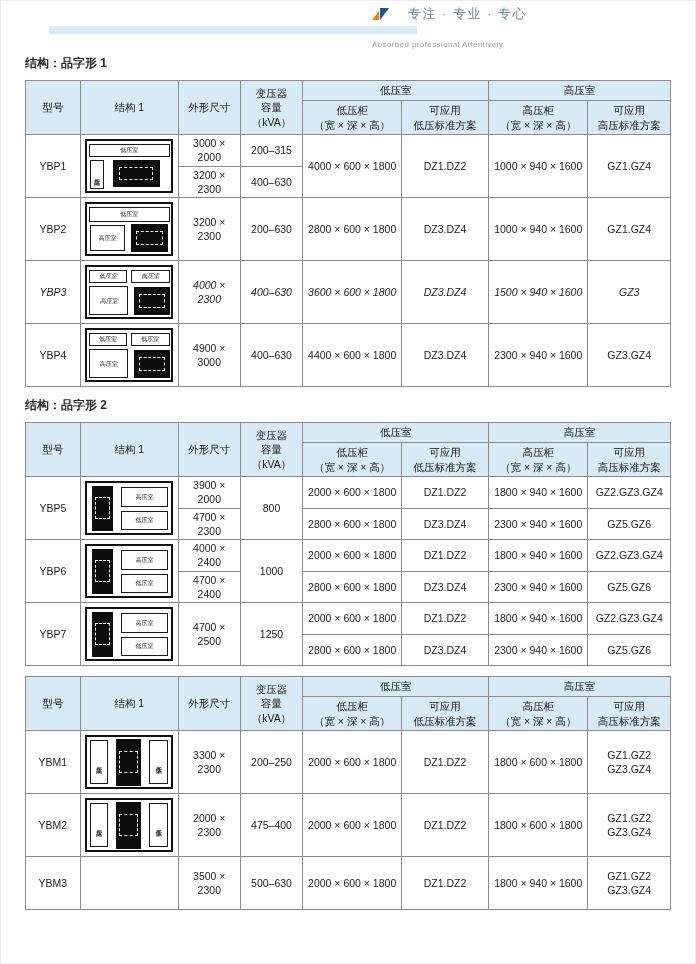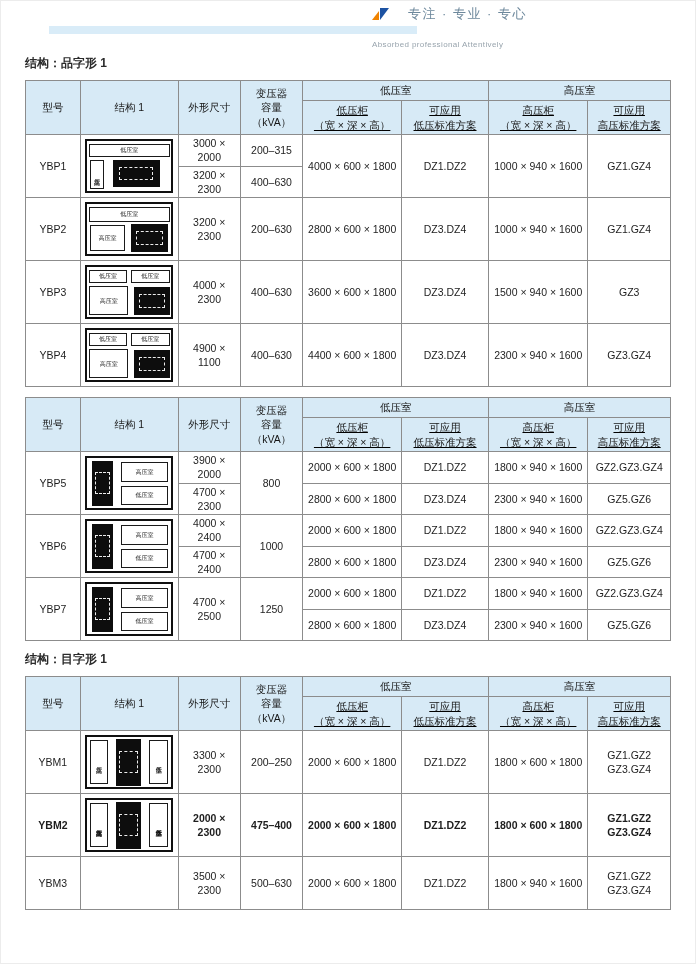--- a/index.html
+++ b/index.html
@@ -37,21 +37,21 @@
   .sec-title { font-size:12px; font-weight:bold; color:#2b2b2b; margin:0 0 8px; }
   .sec { margin-bottom:10px; }
 
   
   table.spec { width:100%; border-collapse:collapse; table-layout:fixed; }
   table.spec th, table.spec td {
     border:1px solid #8c8c8c; text-align:center; vertical-align:middle;
     font-size:10.5px; color:#1d1d1d; white-space:pre-line; line-height:1.35; padding:1px 2px;
   }
   table.spec thead th { background:#d7eaf6; font-weight:normal; color:#161616; }
-  tr.h1 { height:20px; } tr.h2 { height:34px;text-decoration:underline; }
+  tr.h1 { height:20px; } tr.h2 { height:34px; }
 
   
   .diag { position:relative; width:88px; height:54px; border:2px solid #101010;
           background:#fff; margin:3px auto; }
   .diag .room { position:absolute; border:1px solid #1a1a1a; background:#fff;
                 display:flex; align-items:center; justify-content:center;
                 font-size:6px; color:#111; line-height:1; overflow:hidden; }
   .diag .room.v { writing-mode:vertical-rl; }
   .diag .trans { position:absolute; background:#0d0d0d; }
   .diag .trans::after { content:""; position:absolute; inset:26% 14%;
@@ -131,39 +131,128 @@
             <tr style="height: 58px;">
               <td rowspan="1">YBP2</td>
               <td rowspan="1"><div class="diag"><div class="room" style="left: 2%; top: 5%; width: 96%; height: 30%;">低压室</div><div class="room" style="left: 3%; top: 42%; width: 42%; height: 52%;">高压室</div><div class="trans" style="left: 52%; top: 40%; width: 44%; height: 56%;"></div></div></td>
               <td rowspan="1">3200 × 2300</td>
               <td rowspan="1">200–630</td>
               <td rowspan="1">2800 × 600 × 1800</td>
               <td rowspan="1">DZ3.DZ4</td>
               <td rowspan="1">1000 × 940 × 1600</td>
               <td rowspan="1">GZ1.GZ4</td>
             </tr>
-            <tr style="height: 58px;">
+            <tr style="height: 58px; font-style: italic;">
               <td rowspan="1">YBP3</td>
               <td rowspan="1"><div class="diag"><div class="room" style="left: 2%; top: 5%; width: 45%; height: 26%;">低压室</div><div class="room" style="left: 52%; top: 5%; width: 46%; height: 26%;">低压室</div><div class="room" style="left: 2%; top: 38%; width: 47%; height: 58%;">高压室</div><div class="trans" style="left: 55%; top: 40%; width: 43%; height: 56%;"></div></div></td>
               <td rowspan="1">4000 × 2300</td>
               <td rowspan="1">400–630</td>
               <td rowspan="1">3600 × 600 × 1800</td>
               <td rowspan="1">DZ3.DZ4</td>
               <td rowspan="1">1500 × 940 × 1600</td>
               <td rowspan="1">GZ3</td>
             </tr>
             <tr style="height: 58px;">
               <td rowspan="1">YBP4</td>
               <td rowspan="1"><div class="diag"><div class="room" style="left: 2%; top: 5%; width: 45%; height: 26%;">低压室</div><div class="room" style="left: 52%; top: 5%; width: 46%; height: 26%;">低压室</div><div class="room" style="left: 2%; top: 38%; width: 47%; height: 58%;">高压室</div><div class="trans" style="left: 55%; top: 40%; width: 43%; height: 56%;"></div></div></td>
-              <td rowspan="1">4900 × 1100</td>
+              <td rowspan="1">4900 × 3000</td>
               <td rowspan="1">400–630</td>
               <td rowspan="1">4400 × 600 × 1800</td>
               <td rowspan="1">DZ3.DZ4</td>
               <td rowspan="1">2300 × 940 × 1600</td>
               <td rowspan="1">GZ3.GZ4</td>
+            </tr>
+          </tbody>
+        </table>
+      </section>
+      <section class="sec">
+        <div class="sec-title">结构：品字形 2</div>
+        <table class="spec">
+          <colgroup>
+            <col style="width: 8.5%;">
+            <col style="width: 15.2%;">
+            <col style="width: 9.6%;">
+            <col style="width: 9.7%;">
+            <col style="width: 15.3%;">
+            <col style="width: 13.5%;">
+            <col style="width: 15.4%;">
+            <col style="width: 12.8%;">
+          </colgroup>
+          <thead>
+            <tr class="h1">
+              <th rowspan="2">型号</th>
+              <th rowspan="2">结构 1</th>
+              <th rowspan="2">外形尺寸</th>
+              <th rowspan="2">变压器
+容量
+（kVA）</th>
+              <th colspan="2">低压室</th>
+              <th colspan="2">高压室</th>
+            </tr>
+            <tr class="h2">
+              <th>低压柜
+（宽 × 深 × 高）</th>
+              <th>可应用
+低压标准方案</th>
+              <th>高压柜
+（宽 × 深 × 高）</th>
+              <th>可应用
+高压标准方案</th>
+            </tr>
+          </thead>
+          <tbody>
+            <tr style="height: 30px;">
+              <td rowspan="2">YBP5</td>
+              <td rowspan="2"><div class="diag"><div class="trans" style="left: 6%; top: 5%; width: 24%; height: 90%;"></div><div class="room" style="left: 40%; top: 8%; width: 56%; height: 40%;">高压室</div><div class="room" style="left: 40%; top: 55%; width: 56%; height: 38%;">低压室</div></div></td>
+              <td>3900 × 2000</td>
+              <td rowspan="2">800</td>
+              <td>2000 × 600 × 1800</td>
+              <td>DZ1.DZ2</td>
+              <td>1800 × 940 × 1600</td>
+              <td>GZ2.GZ3.GZ4</td>
+            </tr>
+            <tr style="height: 30px;">
+              <td>4700 × 2300</td>
+              <td>2800 × 600 × 1800</td>
+              <td>DZ3.DZ4</td>
+              <td>2300 × 940 × 1600</td>
+              <td>GZ5.GZ6</td>
+            </tr>
+            <tr style="height: 30px;">
+              <td rowspan="2">YBP6</td>
+              <td rowspan="2"><div class="diag"><div class="trans" style="left: 6%; top: 5%; width: 24%; height: 90%;"></div><div class="room" style="left: 40%; top: 8%; width: 56%; height: 40%;">高压室</div><div class="room" style="left: 40%; top: 55%; width: 56%; height: 38%;">低压室</div></div></td>
+              <td>4000 × 2400</td>
+              <td rowspan="2">1000</td>
+              <td>2000 × 600 × 1800</td>
+              <td>DZ1.DZ2</td>
+              <td>1800 × 940 × 1600</td>
+              <td>GZ2.GZ3.GZ4</td>
+            </tr>
+            <tr style="height: 30px;">
+              <td>4700 × 2400</td>
+              <td>2800 × 600 × 1800</td>
+              <td>DZ3.DZ4</td>
+              <td>2300 × 940 × 1600</td>
+              <td>GZ5.GZ6</td>
+            </tr>
+            <tr style="height: 30px;">
+              <td rowspan="2">YBP7</td>
+              <td rowspan="2"><div class="diag"><div class="trans" style="left: 6%; top: 5%; width: 24%; height: 90%;"></div><div class="room" style="left: 40%; top: 8%; width: 56%; height: 40%;">高压室</div><div class="room" style="left: 40%; top: 55%; width: 56%; height: 38%;">低压室</div></div></td>
+              <td rowspan="2">4700 × 2500</td>
+              <td rowspan="2">1250</td>
+              <td>2000 × 600 × 1800</td>
+              <td>DZ1.DZ2</td>
+              <td>1800 × 940 × 1600</td>
+              <td>GZ2.GZ3.GZ4</td>
+            </tr>
+            <tr style="height: 30px;">
+              <td>2800 × 600 × 1800</td>
+              <td>DZ3.DZ4</td>
+              <td>2300 × 940 × 1600</td>
+              <td>GZ5.GZ6</td>
             </tr>
           </tbody>
         </table>
       </section>
       <section class="sec">
         <table class="spec">
           <colgroup>
             <col style="width: 8.5%;">
             <col style="width: 15.2%;">
             <col style="width: 9.6%;">
@@ -189,121 +278,32 @@
 （宽 × 深 × 高）</th>
               <th>可应用
 低压标准方案</th>
               <th>高压柜
 （宽 × 深 × 高）</th>
               <th>可应用
 高压标准方案</th>
             </tr>
           </thead>
           <tbody>
-            <tr style="height: 30px;">
-              <td rowspan="2">YBP5</td>
-              <td rowspan="2"><div class="diag"><div class="trans" style="left: 6%; top: 5%; width: 24%; height: 90%;"></div><div class="room" style="left: 40%; top: 8%; width: 56%; height: 40%;">高压室</div><div class="room" style="left: 40%; top: 55%; width: 56%; height: 38%;">低压室</div></div></td>
-              <td>3900 × 2000</td>
-              <td rowspan="2">800</td>
-              <td>2000 × 600 × 1800</td>
-              <td>DZ1.DZ2</td>
-              <td>1800 × 940 × 1600</td>
-              <td>GZ2.GZ3.GZ4</td>
-            </tr>
-            <tr style="height: 30px;">
-              <td>4700 × 2300</td>
-              <td>2800 × 600 × 1800</td>
-              <td>DZ3.DZ4</td>
-              <td>2300 × 940 × 1600</td>
-              <td>GZ5.GZ6</td>
-            </tr>
-            <tr style="height: 30px;">
-              <td rowspan="2">YBP6</td>
-              <td rowspan="2"><div class="diag"><div class="trans" style="left: 6%; top: 5%; width: 24%; height: 90%;"></div><div class="room" style="left: 40%; top: 8%; width: 56%; height: 40%;">高压室</div><div class="room" style="left: 40%; top: 55%; width: 56%; height: 38%;">低压室</div></div></td>
-              <td>4000 × 2400</td>
-              <td rowspan="2">1000</td>
-              <td>2000 × 600 × 1800</td>
-              <td>DZ1.DZ2</td>
-              <td>1800 × 940 × 1600</td>
-              <td>GZ2.GZ3.GZ4</td>
-            </tr>
-            <tr style="height: 30px;">
-              <td>4700 × 2400</td>
-              <td>2800 × 600 × 1800</td>
-              <td>DZ3.DZ4</td>
-              <td>2300 × 940 × 1600</td>
-              <td>GZ5.GZ6</td>
-            </tr>
-            <tr style="height: 30px;">
-              <td rowspan="2">YBP7</td>
-              <td rowspan="2"><div class="diag"><div class="trans" style="left: 6%; top: 5%; width: 24%; height: 90%;"></div><div class="room" style="left: 40%; top: 8%; width: 56%; height: 40%;">高压室</div><div class="room" style="left: 40%; top: 55%; width: 56%; height: 38%;">低压室</div></div></td>
-              <td rowspan="2">4700 × 2500</td>
-              <td rowspan="2">1250</td>
-              <td>2000 × 600 × 1800</td>
-              <td>DZ1.DZ2</td>
-              <td>1800 × 940 × 1600</td>
-              <td>GZ2.GZ3.GZ4</td>
-            </tr>
-            <tr style="height: 30px;">
-              <td>2800 × 600 × 1800</td>
-              <td>DZ3.DZ4</td>
-              <td>2300 × 940 × 1600</td>
-              <td>GZ5.GZ6</td>
-            </tr>
-          </tbody>
-        </table>
-      </section>
-      <section class="sec">
-        <div class="sec-title">结构：目字形 1</div>
-        <table class="spec">
-          <colgroup>
-            <col style="width: 8.5%;">
-            <col style="width: 15.2%;">
-            <col style="width: 9.6%;">
-            <col style="width: 9.7%;">
-            <col style="width: 15.3%;">
-            <col style="width: 13.5%;">
-            <col style="width: 15.4%;">
-            <col style="width: 12.8%;">
-          </colgroup>
-          <thead>
-            <tr class="h1">
-              <th rowspan="2">型号</th>
-              <th rowspan="2">结构 1</th>
-              <th rowspan="2">外形尺寸</th>
-              <th rowspan="2">变压器
-容量
-（kVA）</th>
-              <th colspan="2">低压室</th>
-              <th colspan="2">高压室</th>
-            </tr>
-            <tr class="h2">
-              <th>低压柜
-（宽 × 深 × 高）</th>
-              <th>可应用
-低压标准方案</th>
-              <th>高压柜
-（宽 × 深 × 高）</th>
-              <th>可应用
-高压标准方案</th>
-            </tr>
-          </thead>
-          <tbody>
             <tr style="height: 53px;">
               <td rowspan="1">YBM1</td>
               <td rowspan="1"><div class="diag"><div class="room v" style="left: 3%; top: 6%; width: 22%; height: 88%;">高压室</div><div class="trans" style="left: 34%; top: 3%; width: 30%; height: 94%;"></div><div class="room v" style="left: 74%; top: 6%; width: 22%; height: 88%;">低压室</div></div></td>
               <td rowspan="1">3300 × 2300</td>
               <td rowspan="1">200–250</td>
               <td rowspan="1">2000 × 600 × 1800</td>
               <td rowspan="1">DZ1.DZ2</td>
               <td rowspan="1">1800 × 600 × 1800</td>
               <td rowspan="1">GZ1.GZ2
 GZ3.GZ4</td>
             </tr>
-            <tr style="height: 53px; font-weight: bold;">
+            <tr style="height: 53px;">
               <td rowspan="1">YBM2</td>
               <td rowspan="1"><div class="diag"><div class="room v" style="left: 3%; top: 6%; width: 22%; height: 88%;">高压室</div><div class="trans" style="left: 34%; top: 3%; width: 30%; height: 94%;"></div><div class="room v" style="left: 74%; top: 6%; width: 22%; height: 88%;">低压室</div></div></td>
               <td rowspan="1">2000 × 2300</td>
               <td rowspan="1">475–400</td>
               <td rowspan="1">2000 × 600 × 1800</td>
               <td rowspan="1">DZ1.DZ2</td>
               <td rowspan="1">1800 × 600 × 1800</td>
               <td rowspan="1">GZ1.GZ2
 GZ3.GZ4</td>
             </tr>

